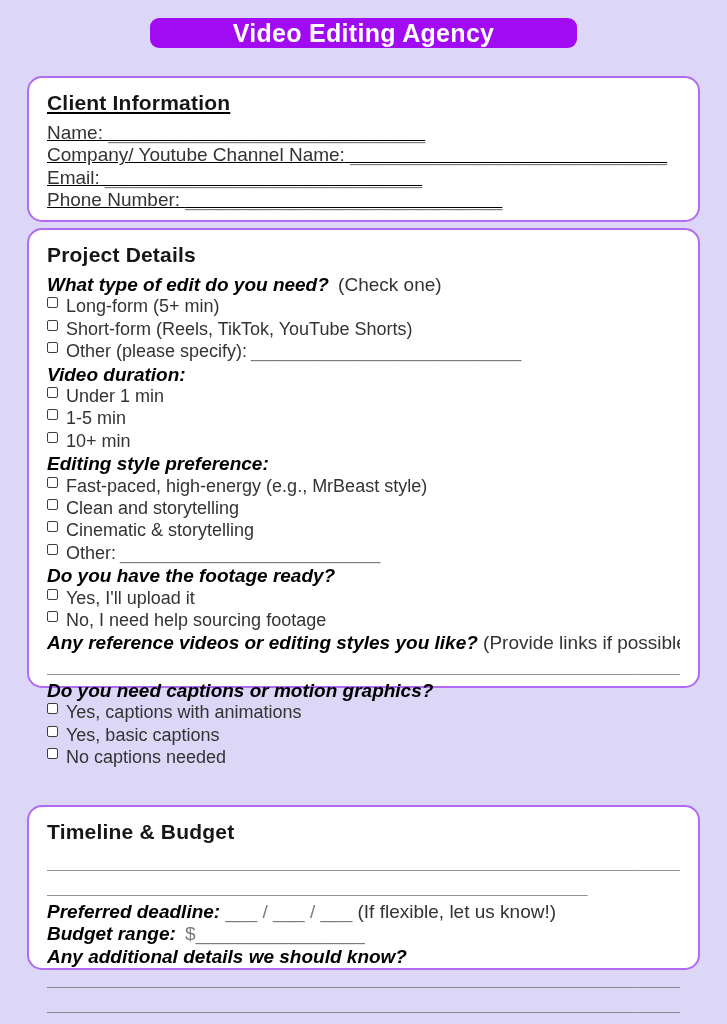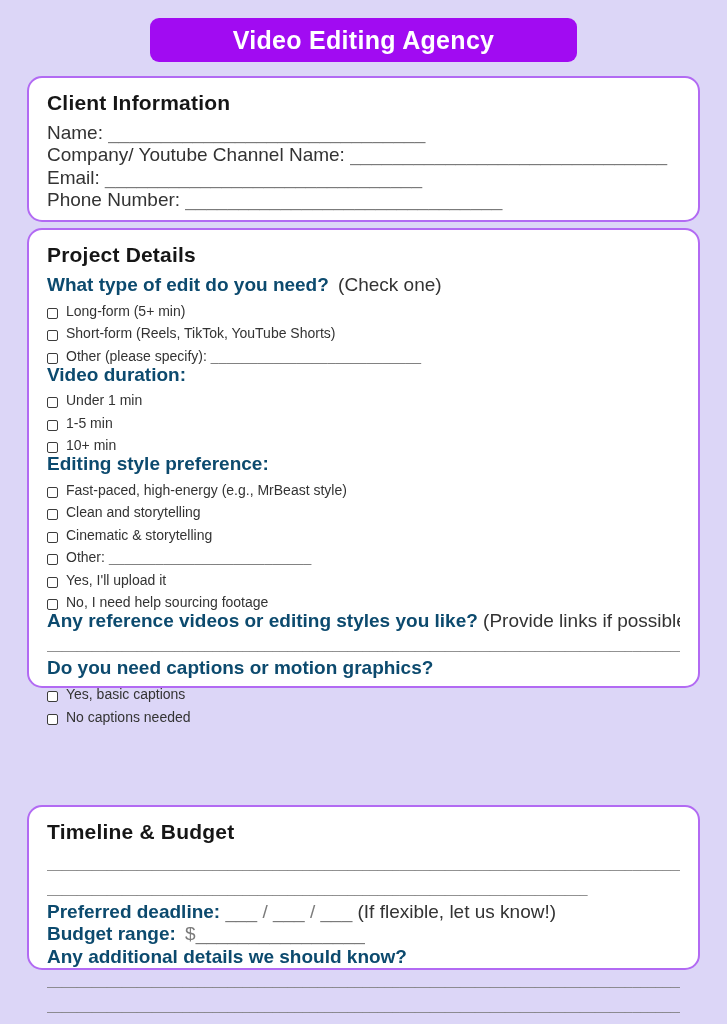--- a/index.html
+++ b/index.html
@@ -5,38 +5,38 @@
   :root{
     --page-bg:#dcd6f7; --banner-bg:#a10bf2; --banner-text:#ffffff;
     --card-border:#b26af3; --card-bg:#ffffff; --heading:#161616;
     --body-text:#333333; --line:#7b7b7b;
   }
   *{box-sizing:border-box;}
   html,body{margin:0;padding:0;}
   body{background:var(--page-bg);font-family:"Liberation Sans",sans-serif;}
   .page{position:relative;width:727px;height:1024px;background:var(--page-bg);overflow:hidden;}
 
-  .banner{position:absolute;left:150px;top:18px;width:427px;height:44px;
+  .banner{position:absolute;left:150px;top:18px;width:427px;height:30px;
     background:var(--banner-bg);border-radius:9px;display:flex;align-items:center;justify-content:center;}
   .banner h1{margin:0;color:var(--banner-text);font-size:25px;font-weight:bold;letter-spacing:.3px;}
 
   .card{position:absolute;left:27px;right:27px;background:var(--card-bg);
     border:2px solid var(--card-border);border-radius:15px;padding:11px 18px;}
-  .card-client{top:76px;height:146px;}
+  .card-client{top:76px;height:146px;text-decoration:underline;}
   .card-project{top:228px;height:460px;}
   .card-timeline{top:805px;height:165px;}
 
   h2{margin:2px 0 7px;font-size:21px;color:var(--heading);font-weight:bold;letter-spacing:.2px;}
 
   .row{font-size:19px;color:var(--body-text);line-height:22.4px;white-space:nowrap;overflow:hidden;}
-  .b{font-weight:bold;color:#0c4a6e;}
+  .b{font-weight:bold;color:#000000;font-style:italic;}
   .blank{color:var(--line);}
   .fill-line{display:block;font-size:13.5px;color:var(--line);line-height:25px;white-space:nowrap;overflow:hidden;}
 
-  .opt{display:flex;align-items:flex-end;height:22.4px;font-size:14px;color:var(--body-text);white-space:nowrap;overflow:hidden;cursor:default;}
+  .opt{display:flex;align-items:flex-start;height:22.4px;font-size:18px;color:var(--body-text);white-space:nowrap;overflow:hidden;cursor:default;}
   .cb{flex:none;width:11px;height:11px;border:1.4px solid #3c3c3c;border-radius:2px;background:#fff;margin-right:8px;margin-top:1px;}
 </style>
 </head>
 <body>
 
 <div class="page">
 
   <div class="banner">
     <h1>Video Editing Agency</h1>
   </div>
@@ -112,37 +112,44 @@
     <div class="opt">
       <span class="cb"></span>
       <span>Cinematic &amp; storytelling</span>
     </div>
     <div class="opt">
       <span class="cb"></span>
       <span>Other:</span>
       <span class="blank" style="margin-left: 4px;">__________________________</span>
     </div>
 
+    <div class="row">
+      <span class="b">Do you have the footage ready?</span>
+    </div>
     <div class="opt">
       <span class="cb"></span>
       <span>Yes, I'll upload it</span>
     </div>
     <div class="opt">
       <span class="cb"></span>
       <span>No, I need help sourcing footage</span>
     </div>
 
     <div class="row">
       <span class="b">Any reference videos or editing styles you like?</span>
       <span style="">(Provide links if possible)</span>
     </div>
     <span class="fill-line">__________________________________________________________________________________________</span>
 
     <div class="row">
       <span class="b">Do you need captions or motion graphics?</span>
+    </div>
+    <div class="opt">
+      <span class="cb"></span>
+      <span>Yes, captions with animations</span>
     </div>
     <div class="opt">
       <span class="cb"></span>
       <span>Yes, basic captions</span>
     </div>
     <div class="opt">
       <span class="cb"></span>
       <span>No captions needed</span>
     </div>
   </section>

